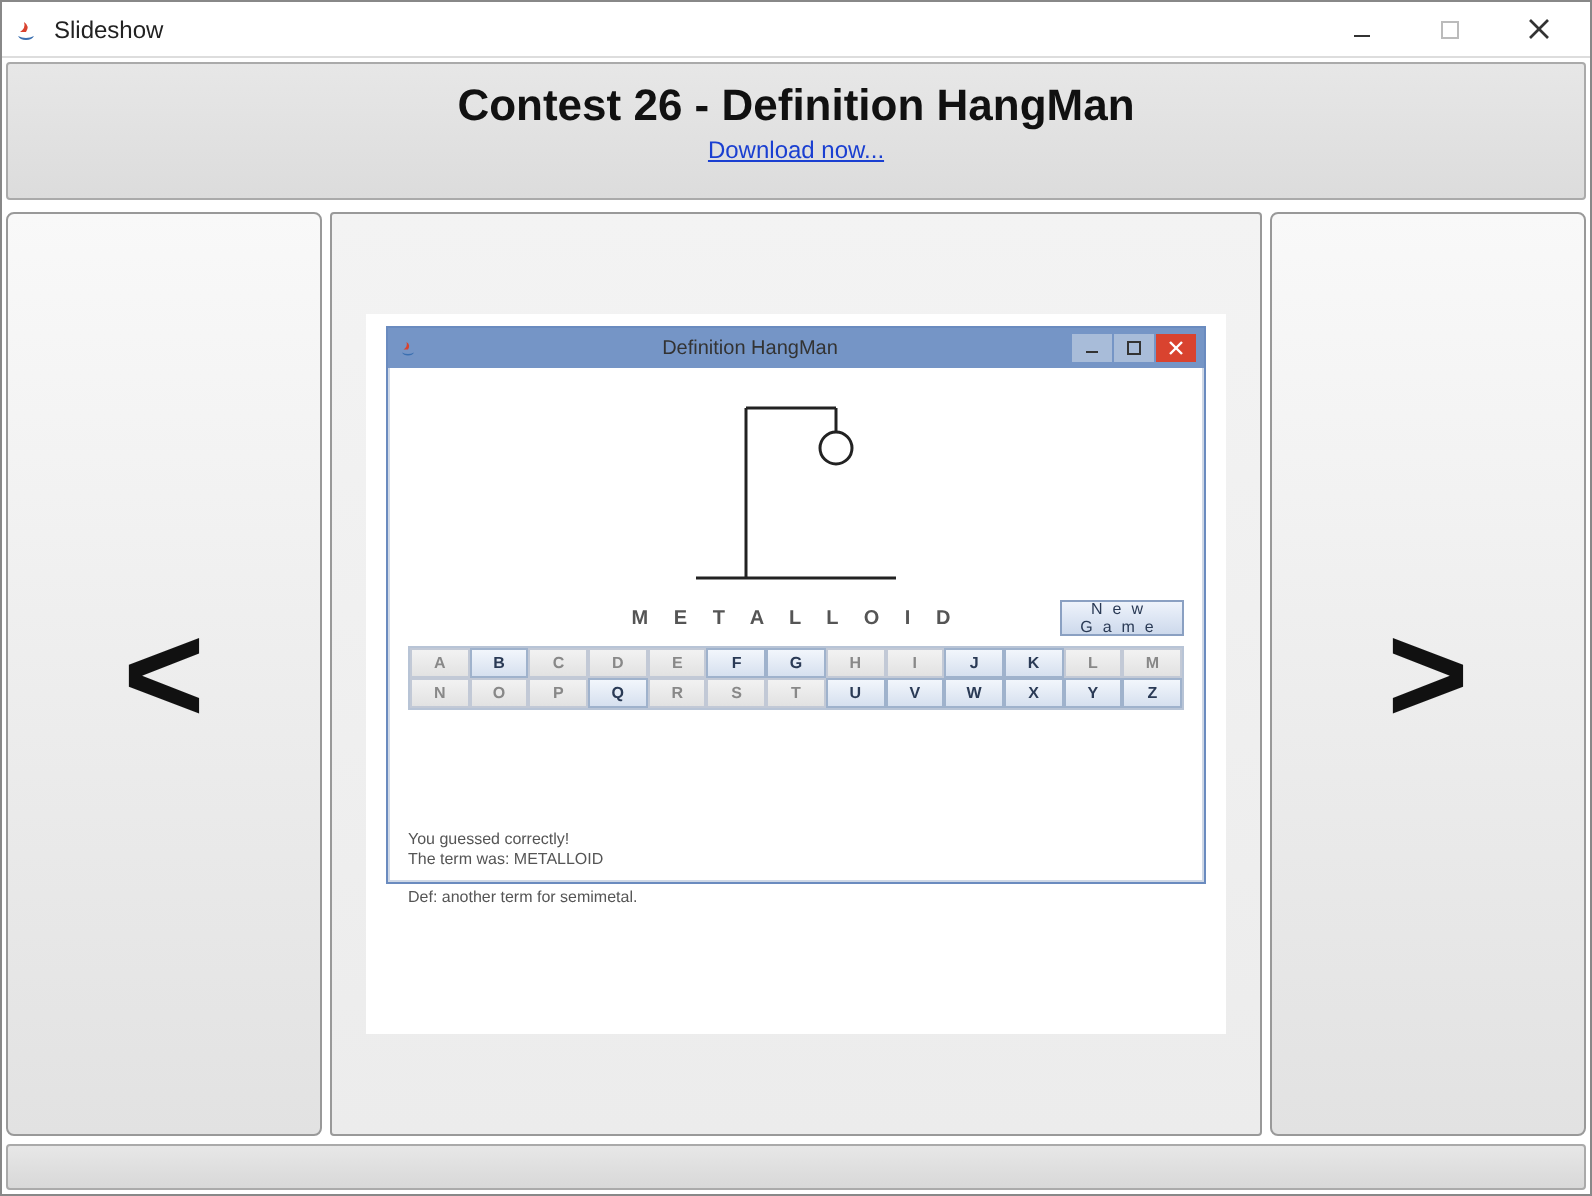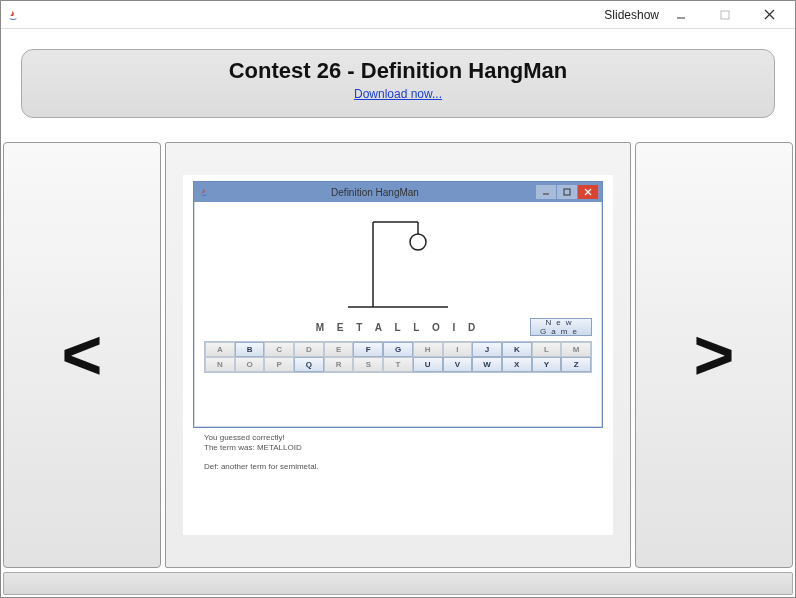--- a/index.html
+++ b/index.html
@@ -29,40 +29,39 @@
   .java-icon {
     width: 16px; height: 16px;
     margin-right: 6px;
     display: inline-flex;
     align-items: center; justify-content: center;
   }
   .outer-title {
     font-size: 12px;
     color: #222;
     flex: 1;
-    text-align: right;
   }
   .outer-ctrls {
     display: flex;
     gap: 0;
   }
   .outer-ctrl {
     width: 44px; height: 26px;
     display: flex; align-items: center; justify-content: center;
     font-size: 13px;
     color: #333;
     background: #fff;
   }
   .maximize-dis { color: #bbb; }
   .header-panel {
     height: 69px;
     background: linear-gradient(#e7e7e7, #dcdcdc);
     border: 1px solid #aaa;
-    margin: 20px;
-    border-radius: 12px;
+    margin: 2px;
+    border-radius: 2px;
     text-align: center;
     padding-top: 8px;
   }
   .header-title {
     font-size: 22px;
     font-weight: bold;
     color: #111;
   }
   .header-link {
     font-size: 12px;
@@ -99,21 +98,21 @@
     background: linear-gradient(#f3f3f3, #ececec);
   }
   .inner-stage {
     width: 430px;
     height: 360px;
     background: #fff;
     position: relative;
   }
   .inner-window {
     width: 410px;
-    height: 247px;
+    height: 279px;
     border: 1px solid #6a8bbf;
     position: absolute;
     top: 6px; left: 10px;
     background: #fff;
     box-shadow: 0 0 0 1px #cfd8e6 inset;
   }
   .inner-titlebar {
     height: 20px;
     background: #7595c6;
     display: flex;

